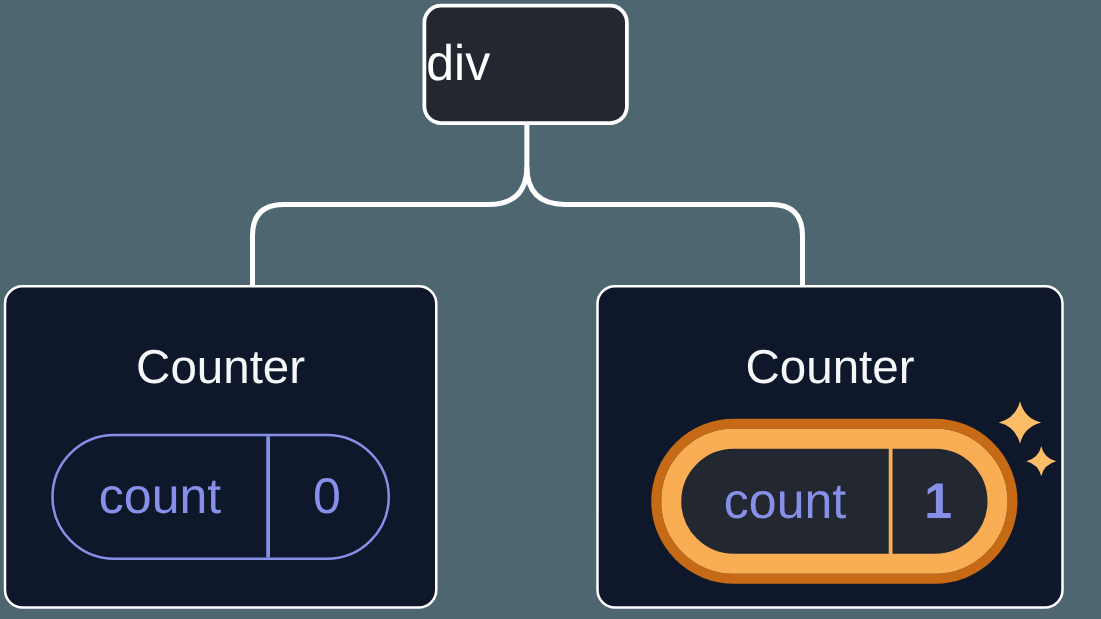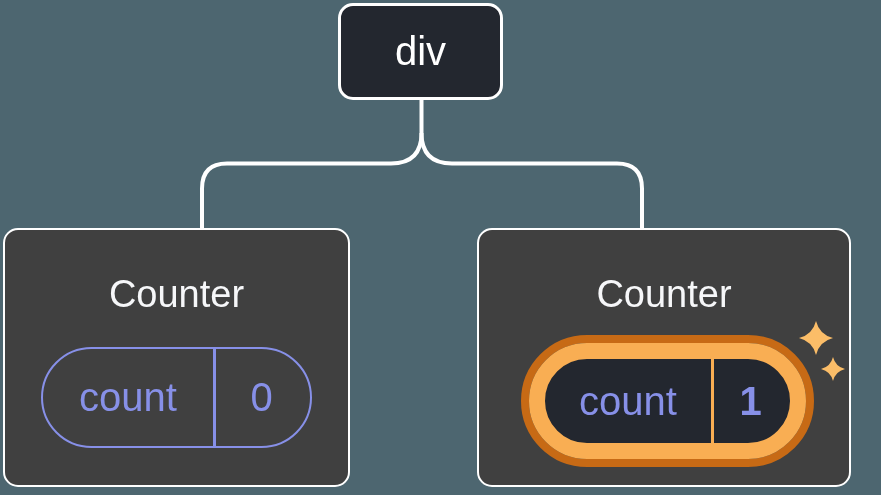--- a/index.html
+++ b/index.html
@@ -22,29 +22,29 @@
   .node-box {
     position: absolute;
     left: 338px; top: 3px;
     width: 165px; height: 97px;
     background: #23272F;
     border: 3px solid #FFFFFF;
     border-radius: 15px;
     box-sizing: border-box;
     display: flex;
     align-items: center;
-    justify-content: center;
+    justify-content: flex-start;
     color: #FFFFFF;
     font-size: 40px;
   }
   .card {
     position: absolute;
     top: 228px;
     height: 259px;
-    background: #404040;
+    background: #0f172a;
     border: 2.5px solid #FFFFFF;
     border-radius: 15px;
     box-sizing: border-box;
   }
   .card-left  { left: 3px;   width: 347px; }
   .card-right { left: 477px; width: 374px; }
   .card-title {
     position: absolute;
     left: 0; top: 42px;
     width: 100%;

